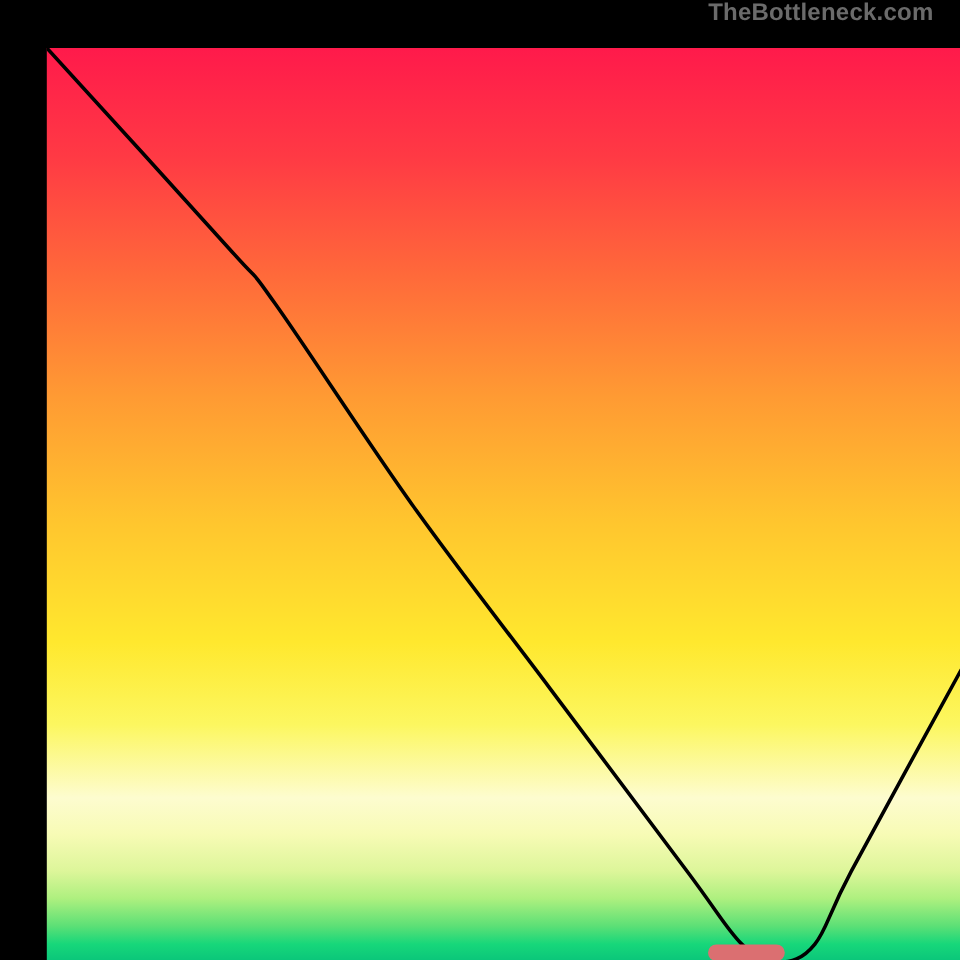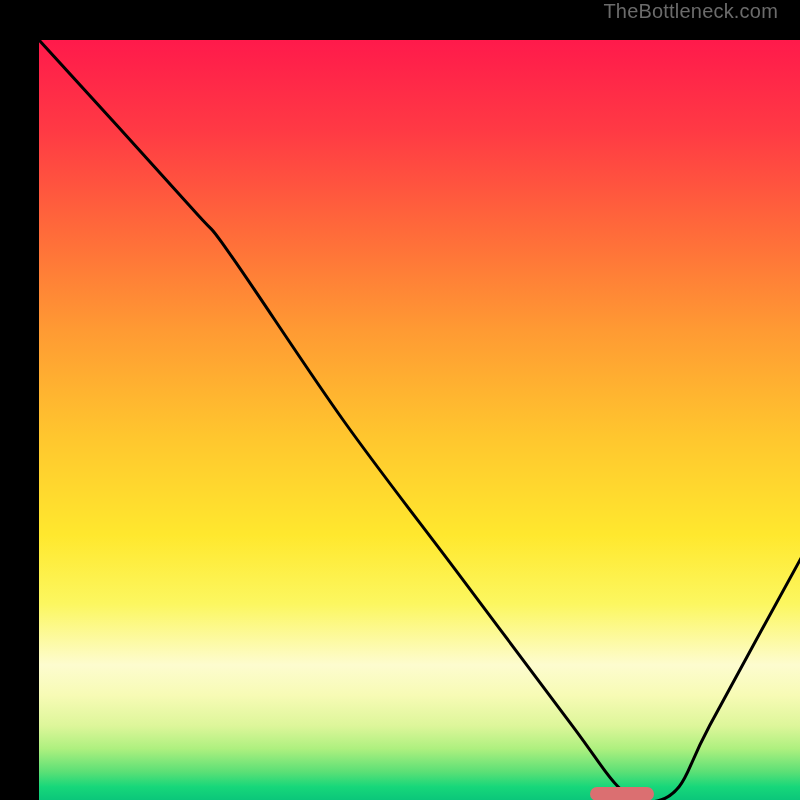--- a/index.html
+++ b/index.html
@@ -41,21 +41,21 @@
       #17d77a 98%,
       #09c47a 100%
     );
   }
   .watermark {
     position: absolute;
     top: 0px;
     right: 22px;
     color: #6b6b6b;
     font-size: 20px;
-    font-weight: 400;
+    font-weight: 700;
     letter-spacing: 0.2px;
     z-index: 5;
   }
   svg.curve {
     position: absolute;
     top: 0;
     left: 0;
     width: 762px;
     height: 762px;
   }

